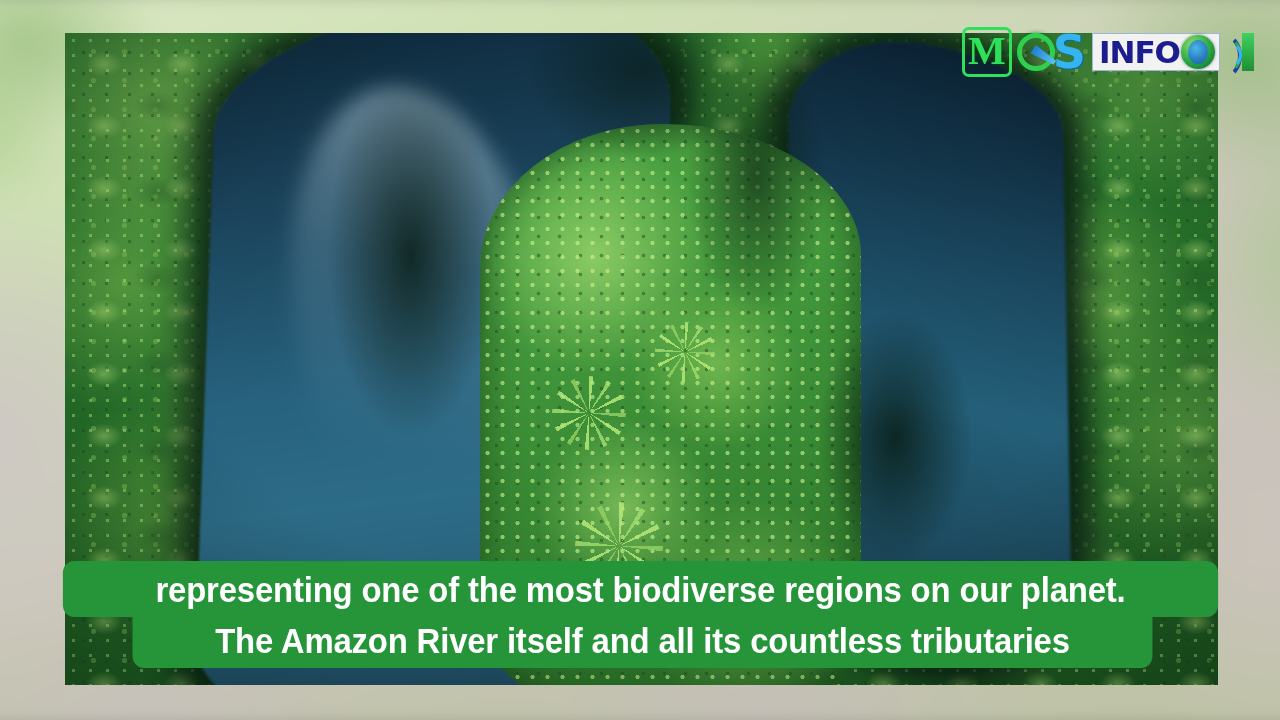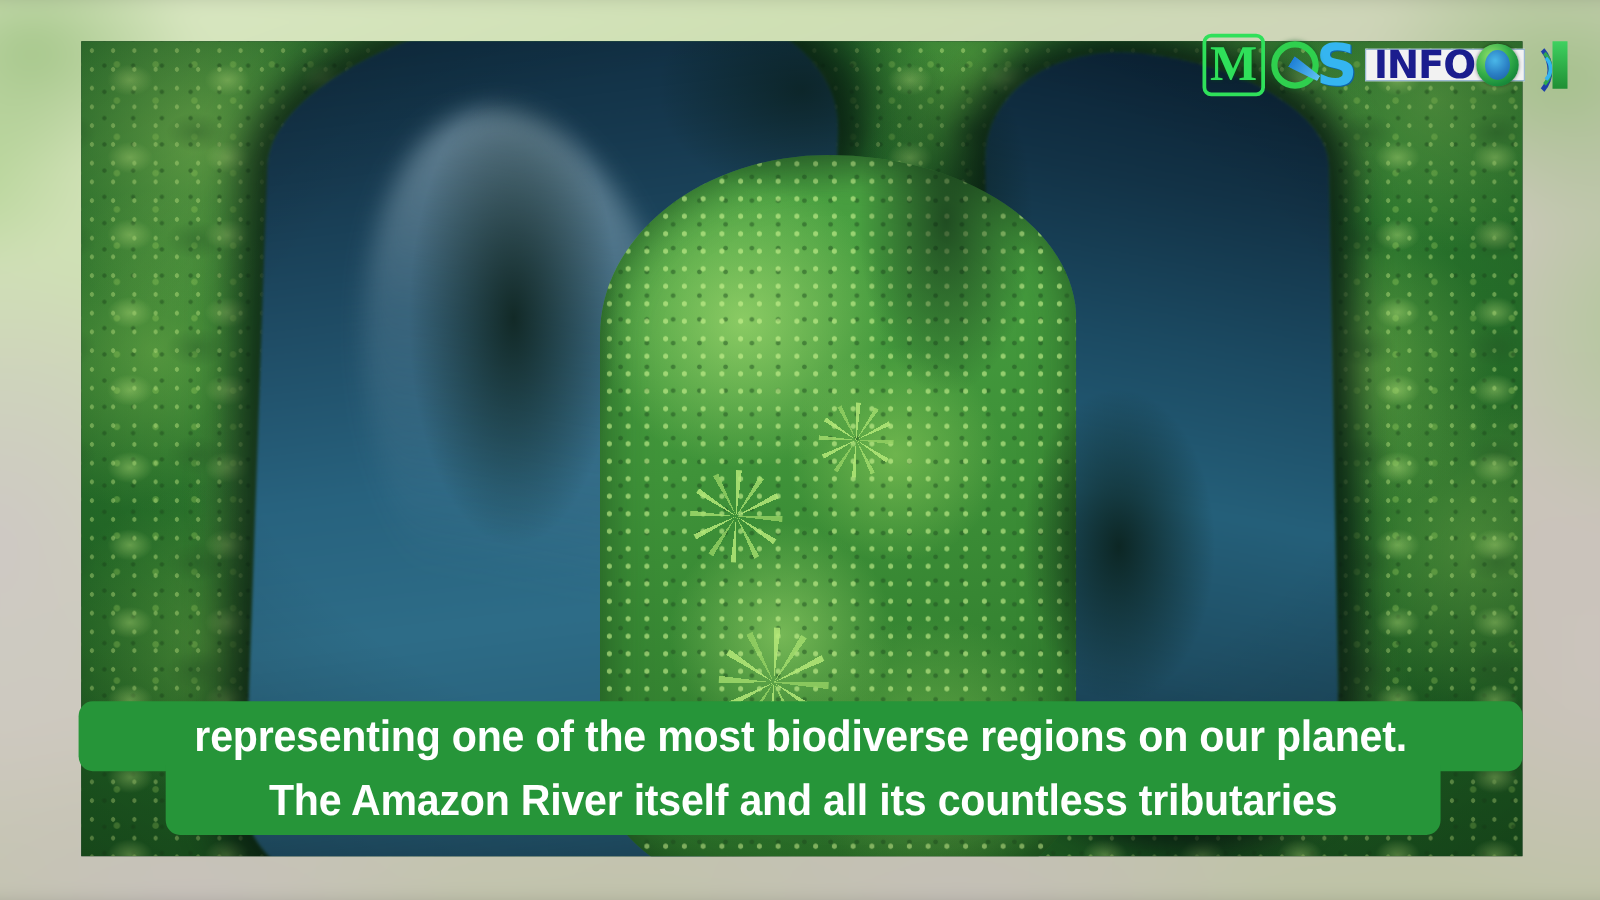--- a/index.html
+++ b/index.html
@@ -276,21 +276,21 @@
     text-shadow: 1px 1px 0 #0f63a8;
   }
   .logo-info {
     position: relative;
     margin-left: 6px;
     background: #f2f2f2;
     border: 1px solid #9bb8d0;
     padding: 2px 4px 2px 6px;
     display: flex;
     align-items: center;
-    height: 26px;
+    height: 38px;
     box-sizing: border-box;
   }
   .logo-info-text {
     color: #1b1d8e;
     font-size: 31px;
     font-weight: bold;
     letter-spacing: -1px;
     line-height: 1;
     font-family: "DejaVu Sans", sans-serif;
   }

